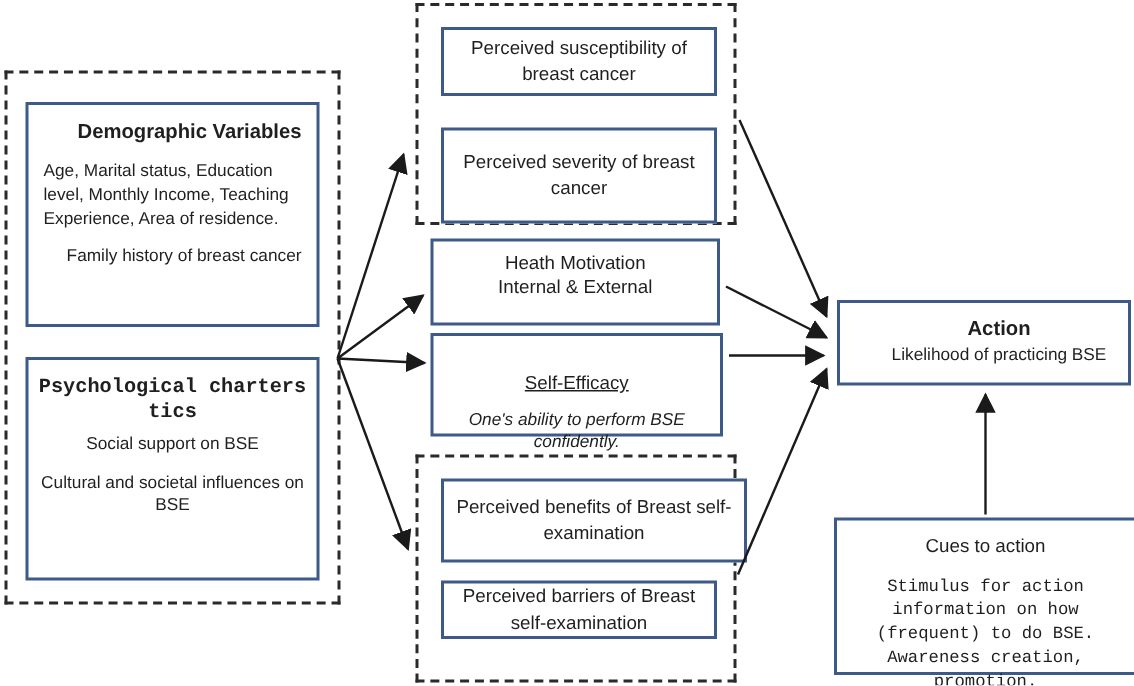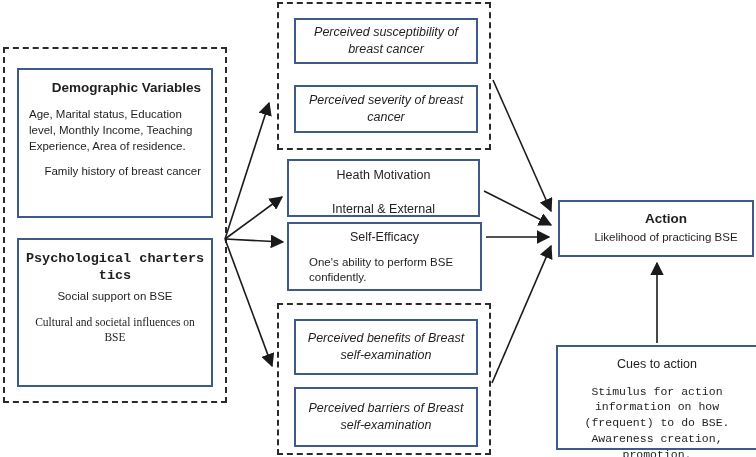--- a/index.html
+++ b/index.html
@@ -46,48 +46,47 @@
   }
   .body-text {
     font-size: 11.5px;
     line-height: 1.38;
   }
   .label-text {
     font-size: 12.5px;
     line-height: 1.4;
     text-align: center;
     padding: 0 8px;
-    font-style: italic;
   }
   #demographic-box { left: 17px; top: 68px; width: 196px; height: 150px; padding: 7px 10px; align-items: flex-end; }
   #demographic-box .node-title { margin: 3px 0 10px 0; }
   #demographic-box .body-text { text-align: left; margin-bottom: 10px; }
   #demographic-box .body-text:last-child { margin-bottom: 0; }
 
   #psychological-box { left: 17px; top: 238px; width: 196px; height: 149px; padding: 7px 6px; align-items: stretch; }
   #psychological-box .node-title { margin: 4px 0 4px 0; font-family: Liberation Mono, monospace; }
   #psychological-box .body-text { text-align: center; margin-bottom: 10px; }
-  #psychological-box .body-text:last-child { margin-bottom: 0; font-family: Liberation Serif, serif; }
+  #psychological-box .body-text:last-child { margin-bottom: 0; }
 
   #left-dashed-group   { left: 3px;   top: 47px;  width: 224px; height: 356px; }
   #top-dashed-group    { left: 277px; top: 2px;   width: 214px; height: 148px; }
   #bottom-dashed-group { left: 277px; top: 303px; width: 214px; height: 152px; }
 
   #susceptibility-box { left: 294px; top: 18px;  width: 184px; height: 46px; }
-  #severity-box       { left: 294px; top: 85px;  width: 184px; height: 48px; }
-  #benefits-box       { left: 294px; top: 319px; width: 184px; height: 56px; }
-  #barriers-box       { left: 294px; top: 387px; width: 184px; height: 60px; }
+  #severity-box       { left: 294px; top: 85px;  width: 184px; height: 64px; }
+  #benefits-box       { left: 294px; top: 319px; width: 204px; height: 56px; }
+  #barriers-box       { left: 294px; top: 387px; width: 184px; height: 39px; }
 
   #health-motivation-box { left: 287px; top: 159px; width: 193px; height: 58px; }
   #health-motivation-box .mid-title { margin-top: 7px; }
-  #health-motivation-box .hm-sub { margin-top: 18px; font-size: 12.5px; }
+  #health-motivation-box .hm-sub { margin-top: 0; font-size: 12.5px; }
 
   #self-efficacy-box { left: 287px; top: 222px; width: 195px; height: 69px; }
-  #self-efficacy-box .mid-title { margin-top: 6px; }
-  #self-efficacy-box .se-sub { margin-top: 9px; padding: 0 20px; }
+  #self-efficacy-box .mid-title { margin-top: 24px; text-decoration: underline; }
+  #self-efficacy-box .se-sub { margin-top: 9px; text-align: center; padding: 0 20px; font-style: italic; }
 
   #action-box { left: 558px; top: 200px; width: 196px; height: 57px; padding-left: 20px; }
   #action-box .node-title { margin-top: 9px; font-size: 13.5px; }
   #action-box .body-text { margin-top: 2px; text-align: right; }
 
   #cues-box { left: 556px; top: 345px; width: 202px; height: 105px; }
   #cues-box .mid-title { margin-top: 10px; }
   #cues-box .cues-body { margin-top: 11px; text-align: center; padding: 0 6px; font-family: Liberation Mono, monospace; }
 
   #arrow-layer {

